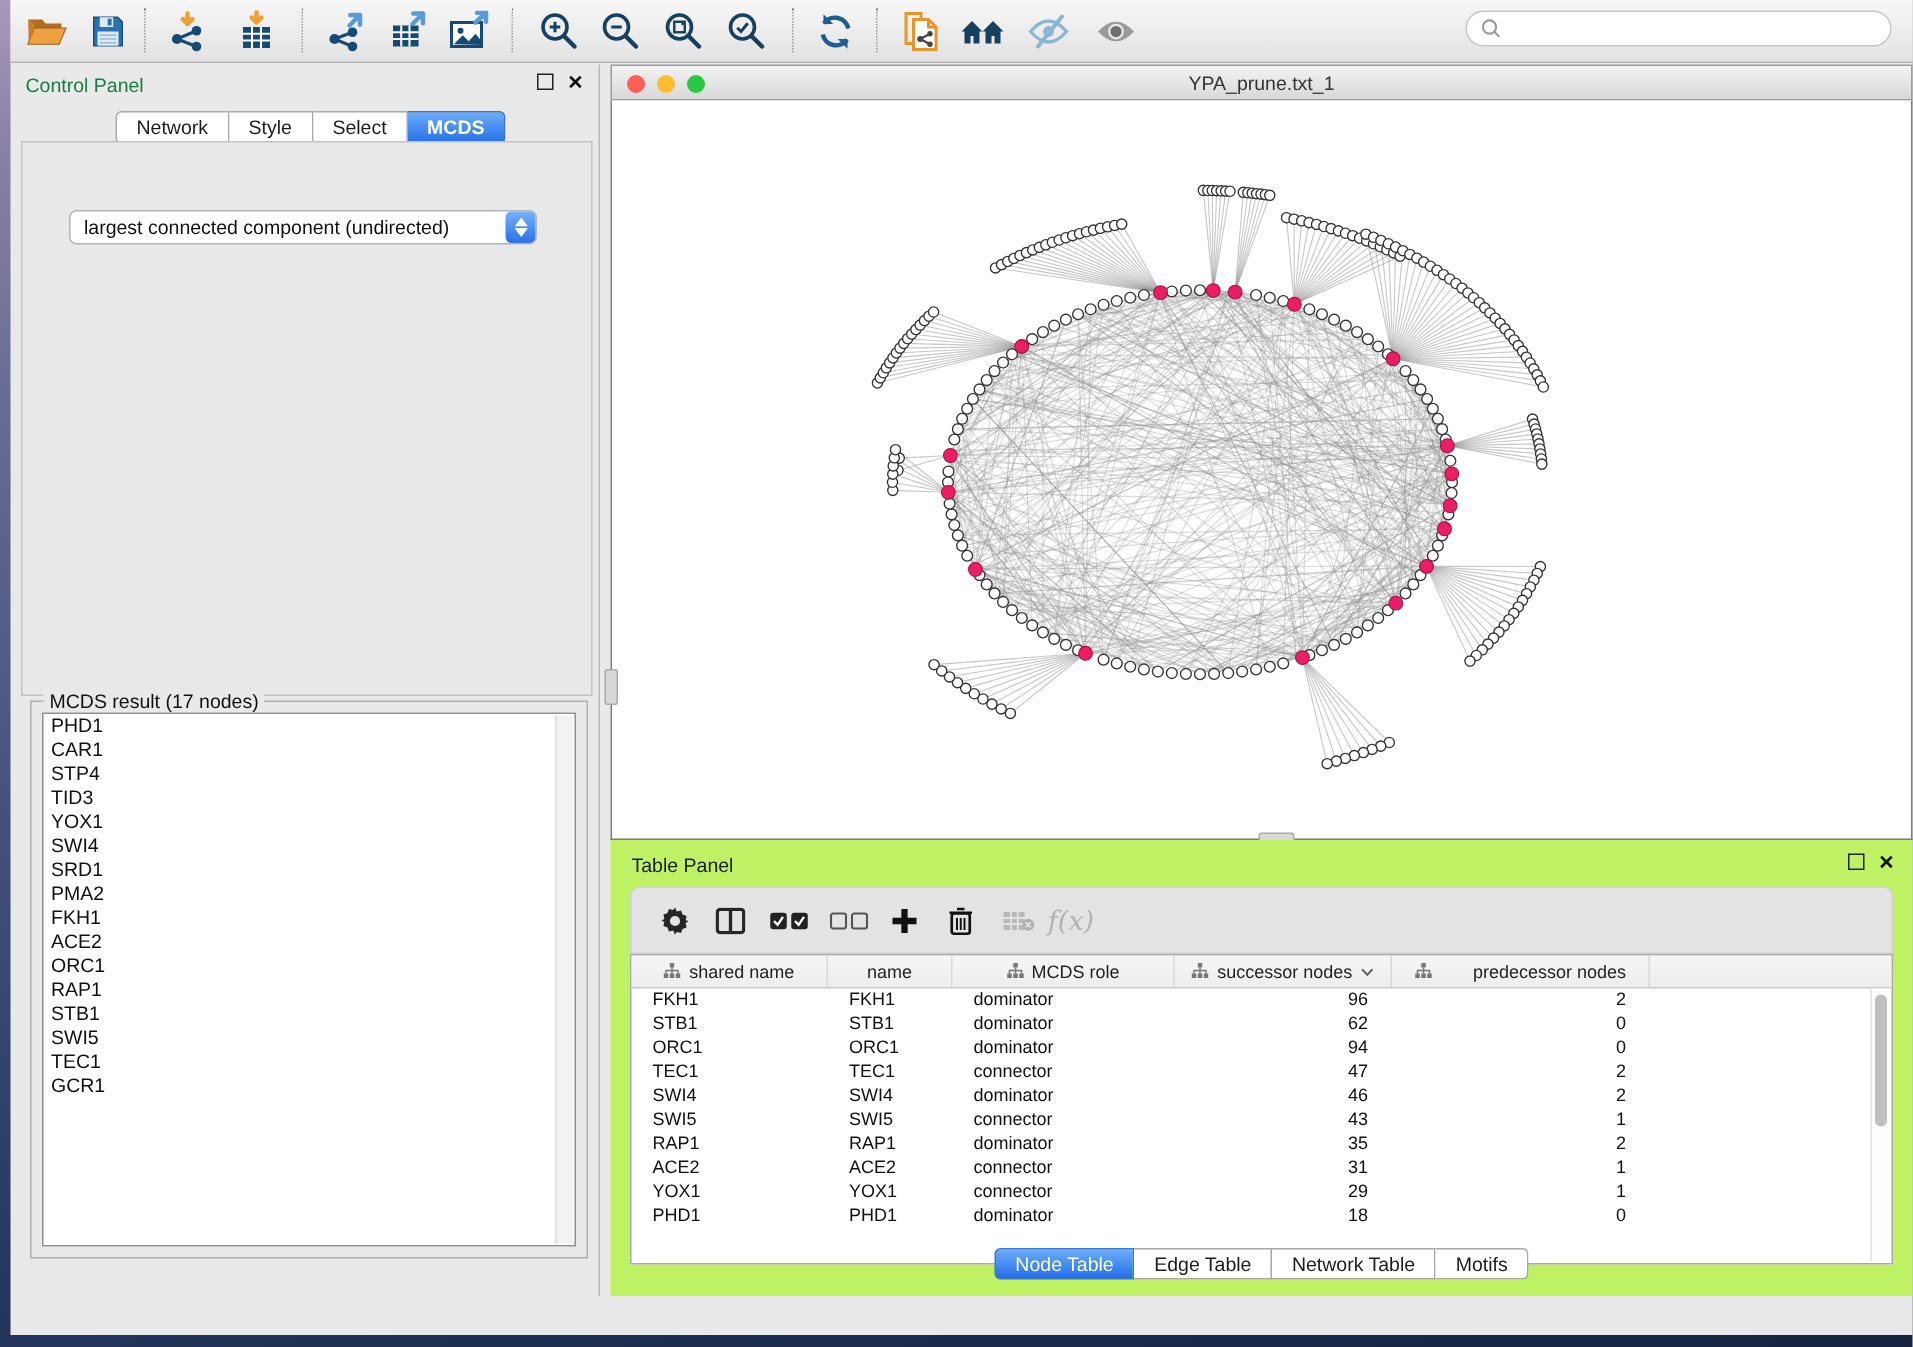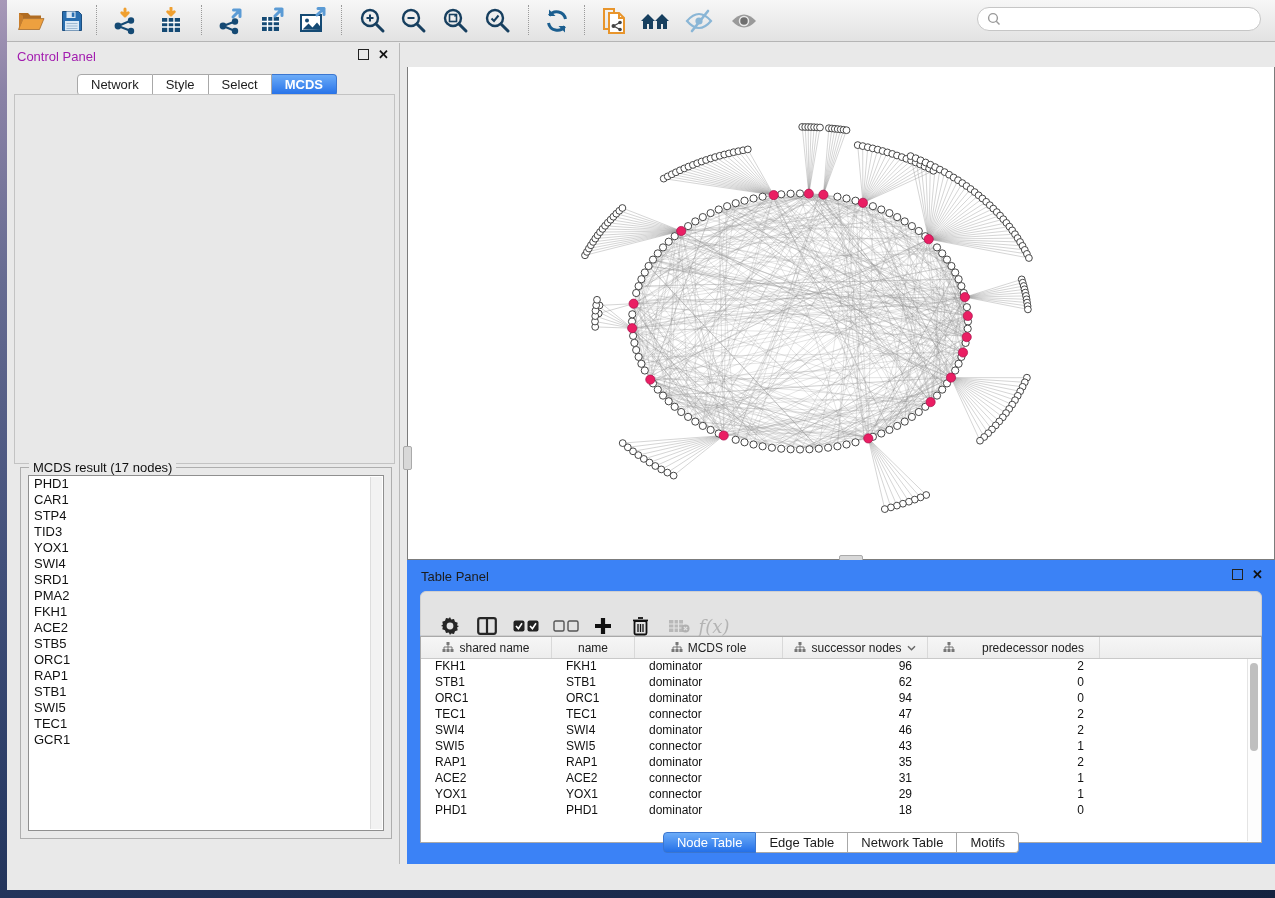--- a/index.html
+++ b/index.html
@@ -14,21 +14,21 @@
   .toolbar{position:absolute;left:0;top:0;right:0;height:41px;
     background:linear-gradient(#f7f7f7,#e2e2e2);border-bottom:1px solid #b5b5b5;}
   .tb-btn{position:absolute;top:4px;width:36px;height:33px;display:flex;align-items:center;justify-content:center;cursor:default;}
   .tb-sep{position:absolute;top:5px;height:30px;width:0;border-left:1px dotted #9a9a9a;}
   .search-box{position:absolute;right:14px;top:7px;width:284px;height:24px;background:#fff;
     border:1px solid #c6c6c6;border-radius:13px;display:flex;align-items:center;padding-left:9px;box-sizing:border-box;}
   .search-box input{border:none;outline:none;flex:1;font-size:12px;background:transparent;margin-left:5px;font-family:"Liberation Sans",sans-serif;}
 
   
   .control-panel{position:absolute;left:1px;top:43px;width:392px;height:821px;background:#e9e9e9;border-right:1px solid #b9b9b9;box-sizing:border-box;}
-  .panel-title{position:absolute;left:9px;top:6px;font-size:13px;color:#a21caf;text-align:right;}
+  .panel-title{position:absolute;left:9px;top:6px;font-size:13px;color:#15803d;text-align:right;}
   .win-btns{position:absolute;right:10px;top:6px;display:flex;gap:9px;align-items:center;}
   .float-glyph{width:9px;height:9px;border:1.5px solid #222;display:inline-block;}
   .close-glyph{font-size:13px;font-weight:bold;color:#111;line-height:9px;}
   .ctrl-tabs{position:absolute;left:69px;top:31px;display:flex;}
   .seg-tab{height:20px;line-height:20px;padding:0 13px;font-size:13px;color:#1c1c1c;background:#fff;
     border:1px solid #a8a8a8;border-left:none;text-align:center;}
   .seg-tab:first-child{border-left:1px solid #a8a8a8;border-radius:4px 0 0 4px;}
   .seg-tab:last-child{border-radius:0 4px 4px 0;}
   .seg-tab.active{background:linear-gradient(#6cacf8,#2470e8);color:#fff;border-color:#3b76cf;font-weight:bold;}
   .ctrl-body{position:absolute;left:6px;top:51px;width:379px;height:368px;border:1px solid #c3c3c3;background:#e8e8e8;}
@@ -55,25 +55,25 @@
     border:1px solid #9d9d9d;box-sizing:border-box;}
   .traffic{position:absolute;left:10px;top:6px;display:flex;gap:8px;}
   .light{width:12px;height:12px;border-radius:50%;}
   .nw-title{position:absolute;left:0;right:0;top:4px;text-align:center;font-size:13px;color:#333;}
   .nw-canvas{position:absolute;left:0;top:24px;right:0;bottom:0;background:#fff;border:1px solid #7c7c7c;border-top:none;box-sizing:border-box;}
   .nw-canvas svg{display:block;width:100%;height:100%;}
   .vsplit-handle{position:absolute;left:-4px;top:403px;width:7px;height:22px;background:#d8d8d8;border:1px solid #aaa;border-radius:2px;}
   .hsplit-handle{position:absolute;left:432px;bottom:-4px;width:22px;height:7px;background:#d8d8d8;border:1px solid #aaa;border-radius:2px;}
 
   
-  .table-panel{position:absolute;left:400px;top:560px;width:868px;height:304px;background:#3b82f6;}
+  .table-panel{position:absolute;left:400px;top:560px;width:868px;height:304px;background:#bef264;}
   .tp-title{position:absolute;left:14px;top:9px;font-size:13px;color:#1c1c1c;}
   .tp-toolbar{position:absolute;left:13px;top:31px;right:13px;height:45px;background:#e3e3e3;
     border:1px solid #d0d0d0;border-radius:6px 6px 0 0;box-sizing:border-box;}
-  .tp-icon{position:absolute;top:20px;width:30px;height:28px;display:flex;align-items:center;justify-content:center;}
+  .tp-icon{position:absolute;top:8px;width:30px;height:28px;display:flex;align-items:center;justify-content:center;}
   .fx-label{font-size:18px;font-family:"DejaVu Serif",serif;font-style:italic;color:#b3b3b3;}
   .data-table{position:absolute;left:13px;top:76px;right:13px;height:207px;background:#fff;border:1px solid #a9a9a9;box-sizing:border-box;overflow:hidden;}
   .thead{display:flex;height:21px;background:linear-gradient(#f6f6f6,#ededed);border-bottom:1px solid #c9c9c9;}
   .th{display:flex;align-items:center;justify-content:center;gap:5px;font-size:12px;color:#222;
     border-right:1px solid #d9d9d9;box-sizing:border-box;height:21px;}
   .tr{display:flex;height:16px;}
   .td{font-size:12px;color:#111;box-sizing:border-box;white-space:nowrap;overflow:hidden;}
   .td.left{text-align:left;padding-left:14px;}
   .td.num{text-align:right;padding-right:16px;}
   .tbl-scroll{position:absolute;top:22px;bottom:1px;right:1px;width:12px;background:#fdfdfd;border-left:1px solid #e4e4e4;}
@@ -239,47 +239,65 @@
       <span class="float-glyph"></span>
       <span class="close-glyph">✕</span>
     </div>
     <div class="ctrl-tabs" id="ctrl-tabs">
         <div class="seg-tab">Network</div>
         <div class="seg-tab">Style</div>
         <div class="seg-tab">Select</div>
         <div class="seg-tab active">MCDS</div>
       </div>
     <div class="ctrl-body">
+      <div class="dropdown">
+        <span class="dd-text">largest connected component (undirected)</span>
+        <span class="dd-stepper">
+          <svg width="9" height="6" viewBox="0 0 9 6">
+              <path d="M4.5 0L9 6H0z" fill="#fff"></path>
+            </svg>
+          <svg width="9" height="6" viewBox="0 0 9 6">
+              <path d="M4.5 6L0 0h9z" fill="#fff"></path>
+            </svg>
+        </span>
+      </div>
     </div>
     <div class="group-box">
       <div class="group-legend">MCDS result (17 nodes)</div>
       <div class="mcds-list" id="mcds-list">
         <div class="mcds-scroll"></div>
       <div class="list-item">PHD1</div>
           <div class="list-item">CAR1</div>
           <div class="list-item">STP4</div>
           <div class="list-item">TID3</div>
           <div class="list-item">YOX1</div>
           <div class="list-item">SWI4</div>
           <div class="list-item">SRD1</div>
           <div class="list-item">PMA2</div>
           <div class="list-item">FKH1</div>
           <div class="list-item">ACE2</div>
-          <div class="list-item">STB5</div>
           <div class="list-item">ORC1</div>
           <div class="list-item">RAP1</div>
           <div class="list-item">STB1</div>
           <div class="list-item">SWI5</div>
           <div class="list-item">TEC1</div>
           <div class="list-item">GCR1</div>
         </div>
     </div>
   </div>
 
   <div class="network-window">
+    <div class="nw-titlebar">
+      <div class="traffic">
+        <span class="light" id="light-close" style="background: rgb(255, 95, 87);"></span>
+        <span class="light" id="light-min" style="background: rgb(254, 188, 46);"></span>
+        <span class="light" id="light-max" style="background: rgb(40, 200, 64);"></span>
+      </div>
+      <div class="nw-title">YPA_prune.txt_1</div>
+    </div>
     <div class="nw-canvas">
       <svg id="net-svg" viewBox="0 0 866 491" preserveAspectRatio="xMidYMid meet">
           <g stroke="#8f8f8f" stroke-width="0.75" fill="none">
             <line x1="233.4" y1="211.7" x2="260.7" y2="333.8" stroke-opacity="0.3"></line>
             <line x1="464.9" y1="369.3" x2="510.8" y2="344.5" stroke-opacity="0.3"></line>
             <line x1="255.0" y1="328.1" x2="547.2" y2="205.0" stroke-opacity="0.3"></line>
             <line x1="447.5" y1="374.8" x2="496.7" y2="354.1" stroke-opacity="0.3"></line>
             <line x1="550.6" y1="211.7" x2="230.6" y2="218.6" stroke-opacity="0.3"></line>
             <line x1="327.7" y1="372.3" x2="310.7" y2="142.0" stroke-opacity="0.3"></line>
             <line x1="273.2" y1="344.5" x2="473.3" y2="142.0" stroke-opacity="0.3"></line>

